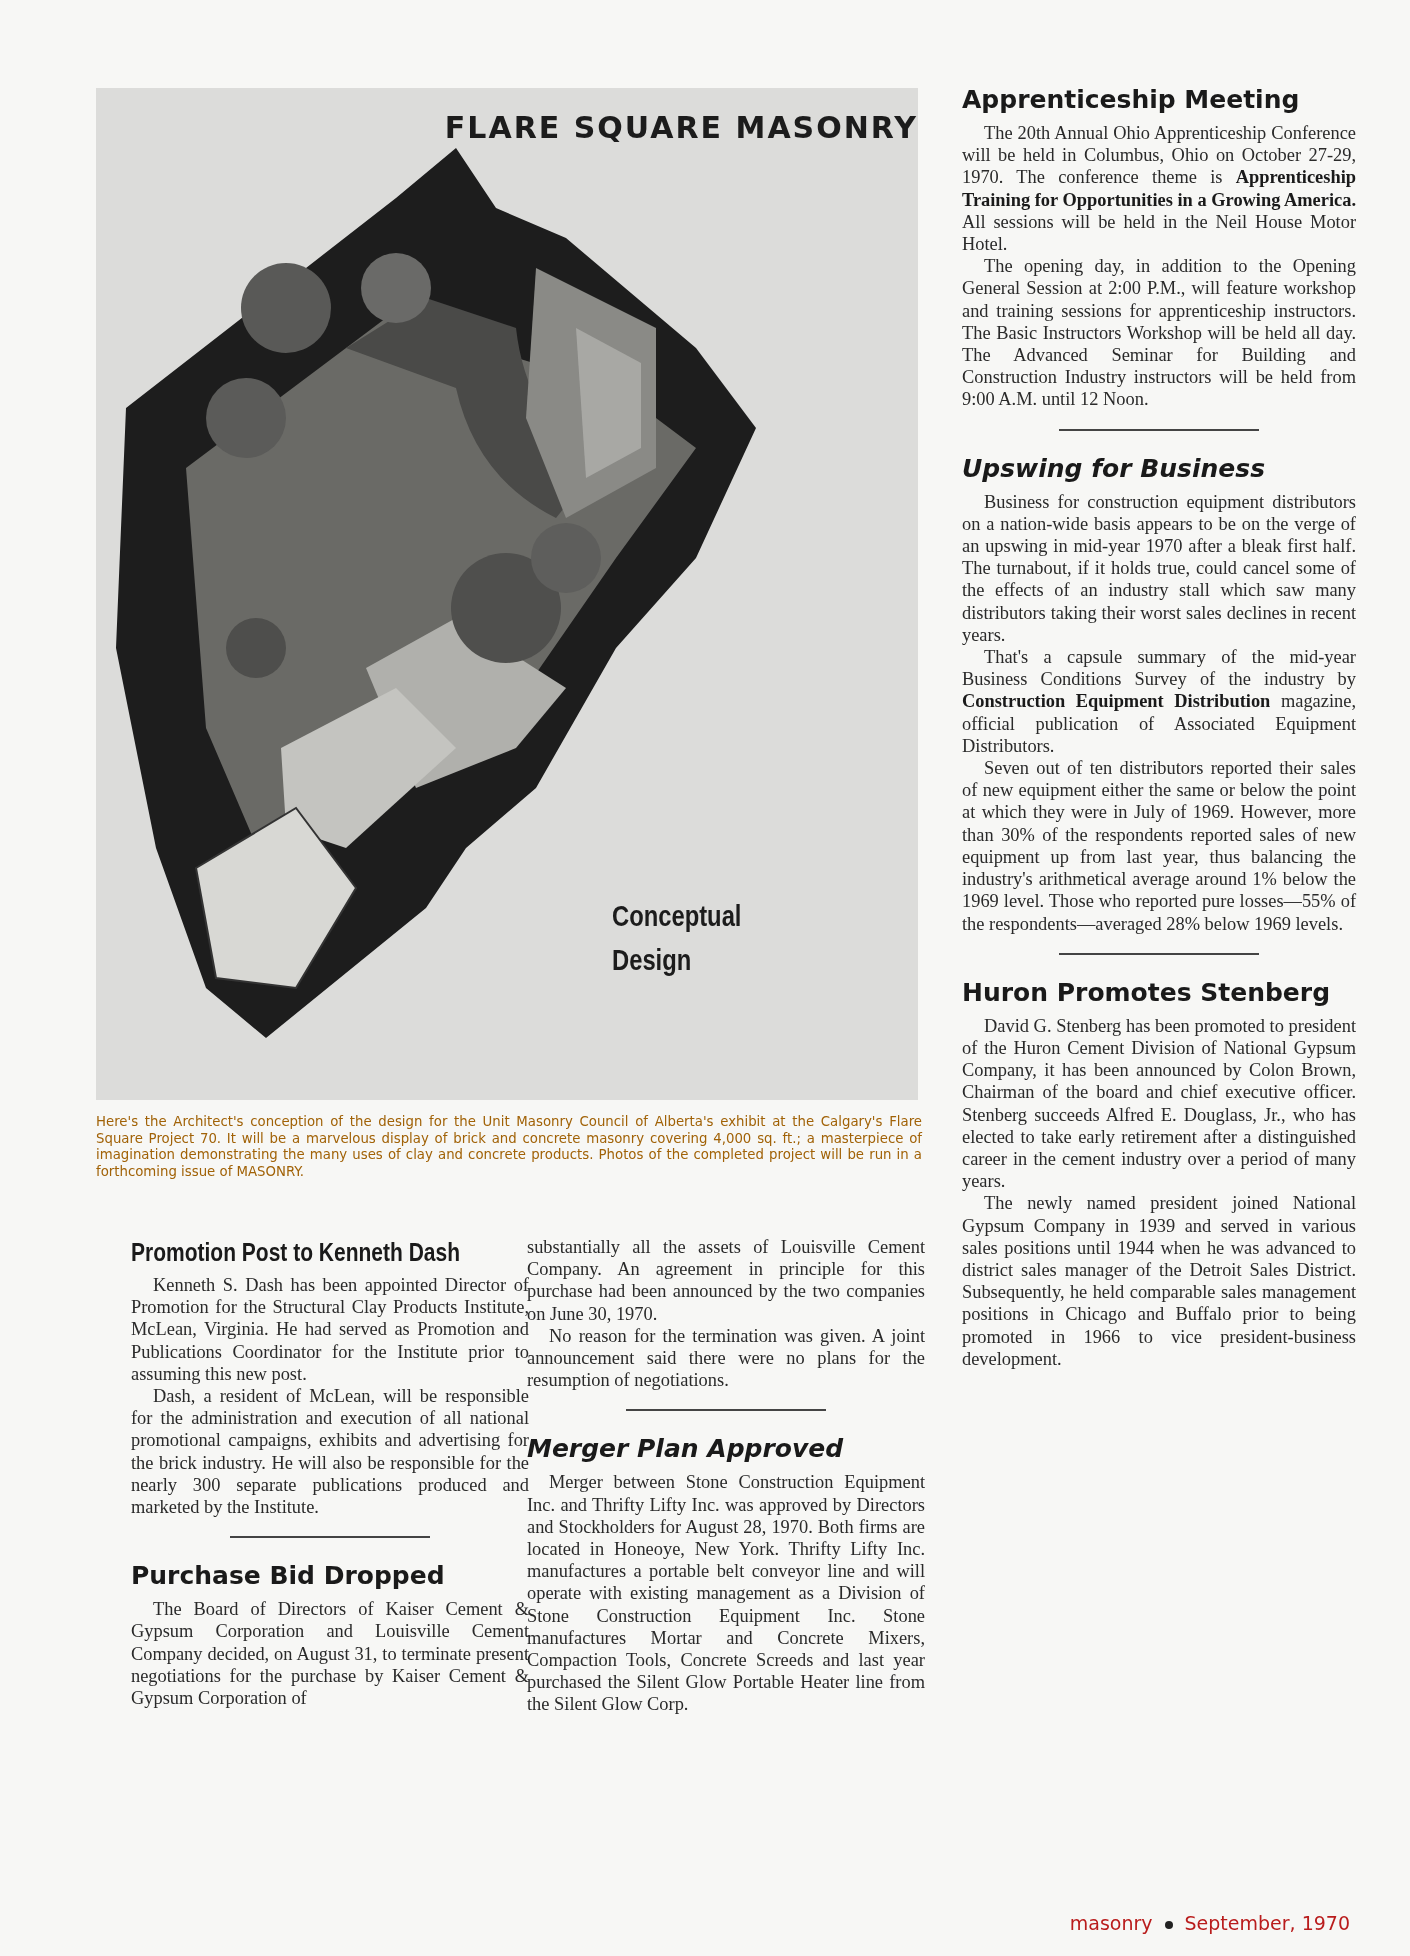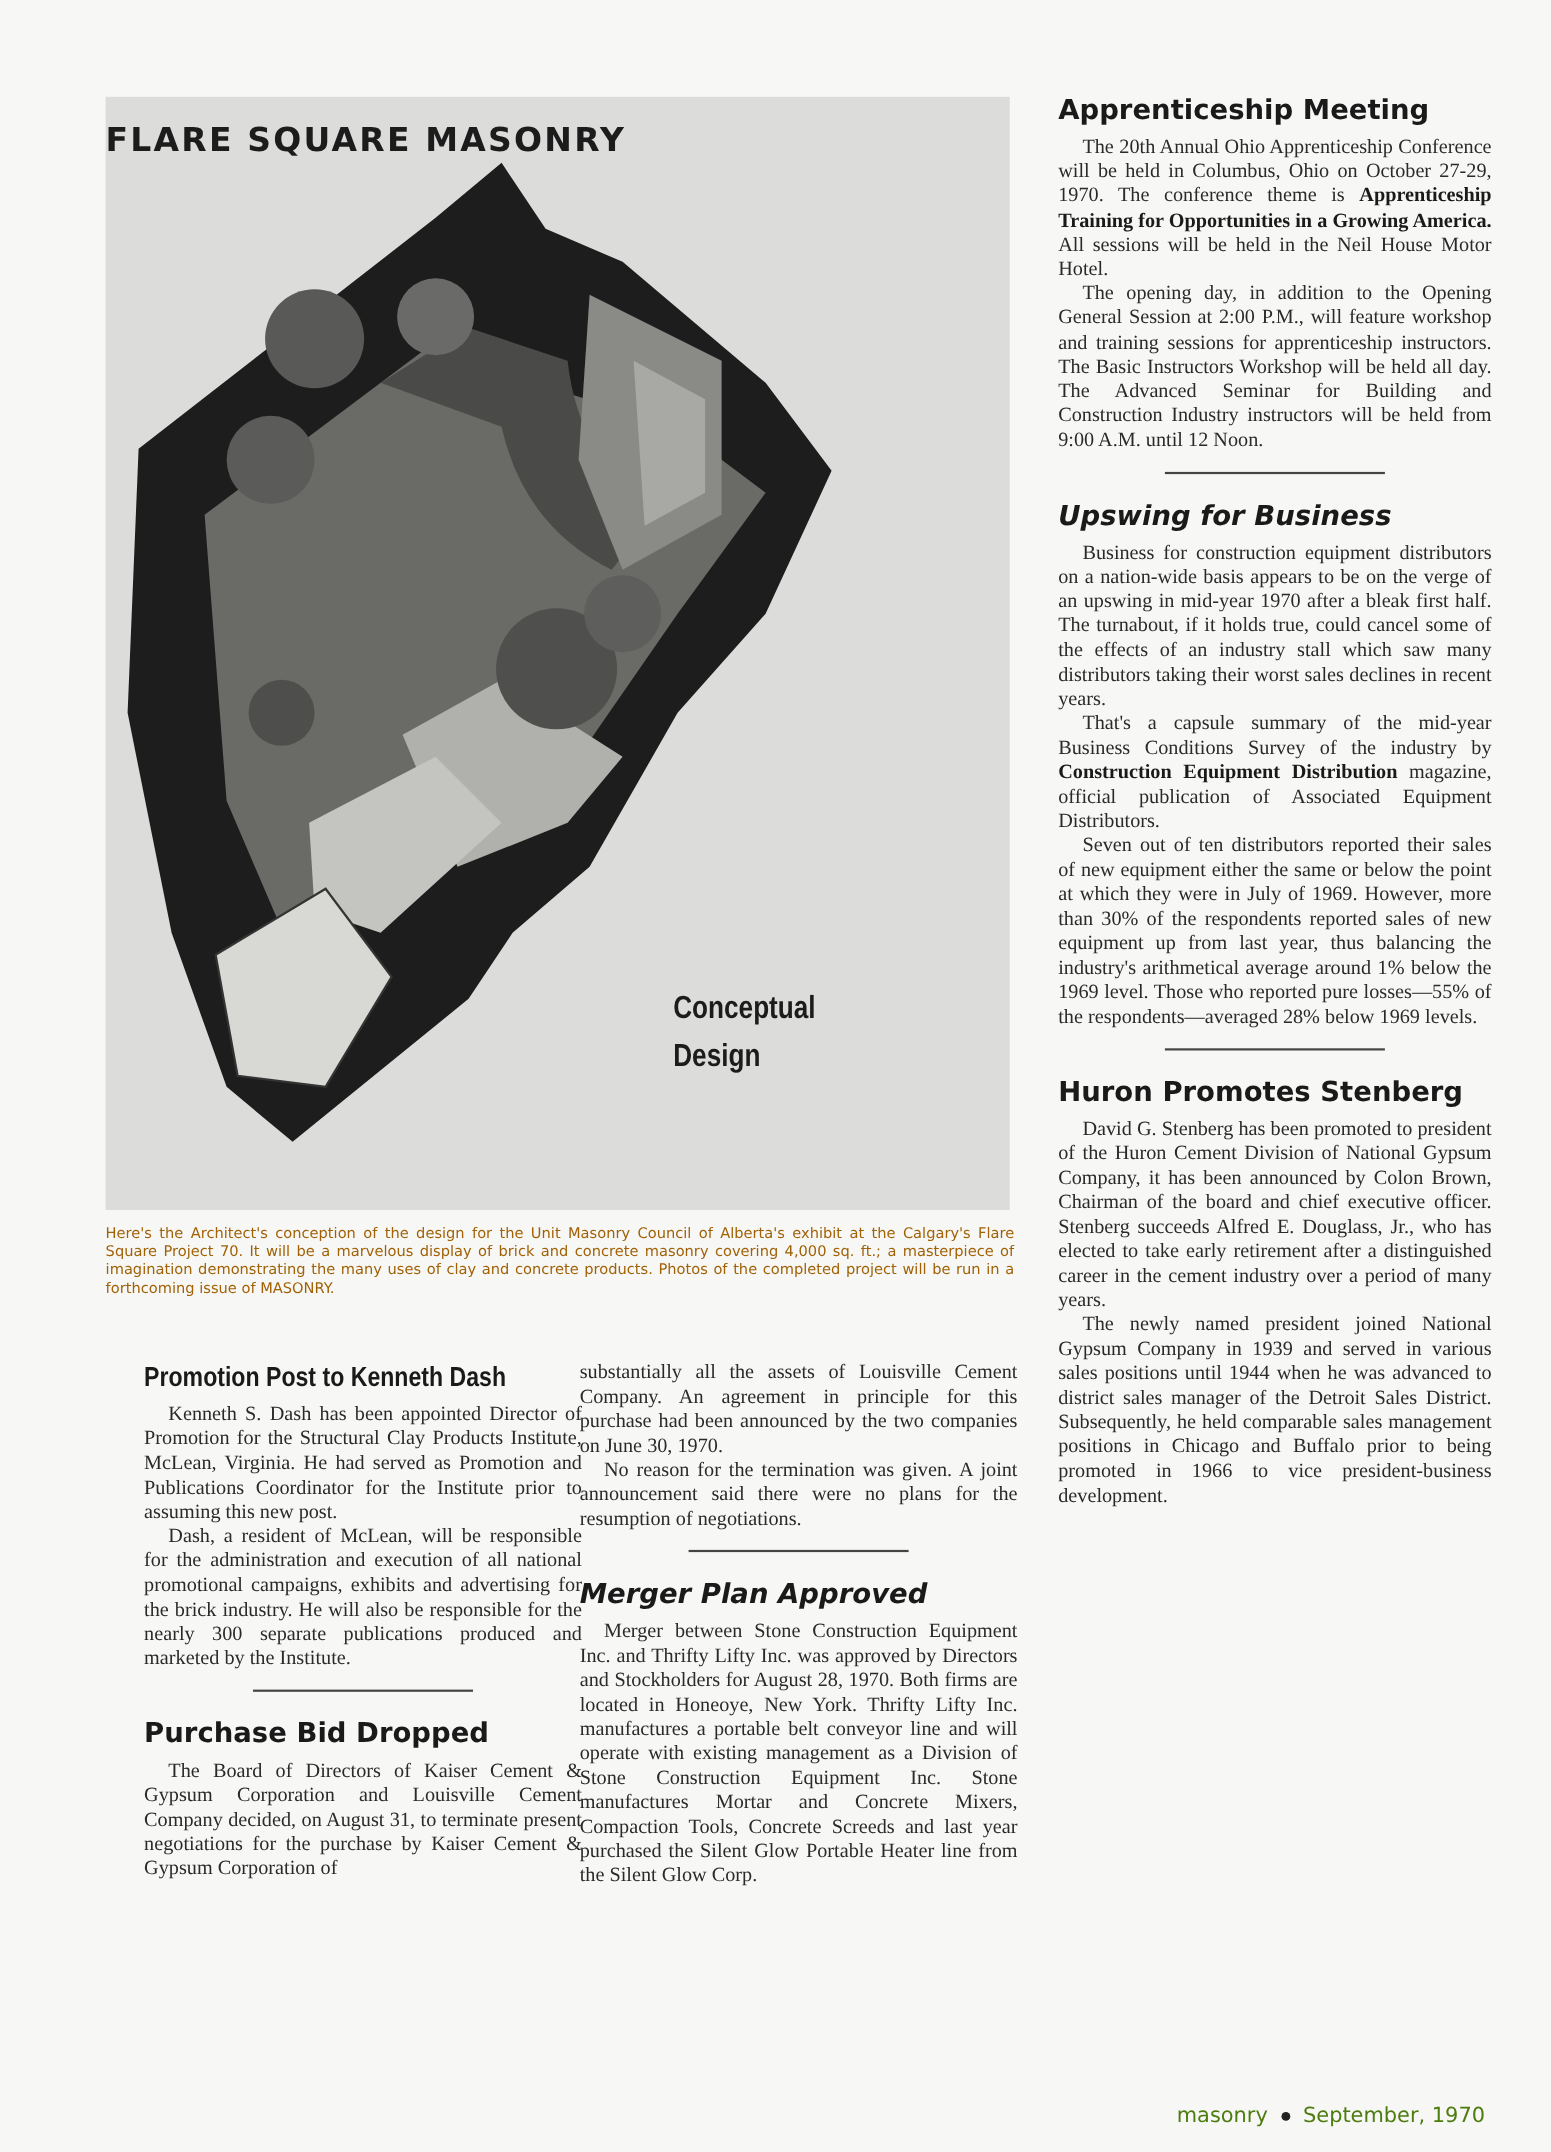--- a/index.html
+++ b/index.html
@@ -1,36 +1,36 @@
 <!DOCTYPE html>
 <html><head>
 <meta charset="utf-8">
 <style>
   html, body { margin:0; padding:0; }
   body { width:1410px; height:1956px; background:#f7f7f5; position:relative; overflow:hidden;
          font-family:"Liberation Serif", "DejaVu Serif", serif; color:#2a2a2a; }
   .figure { position:absolute; left:96px; top:88px; width:822px; height:1012px; background:#dcdcda; overflow:hidden; }
-  .fig-title { position:absolute; left:0; right:0; top:22px; text-align:left;
+  .fig-title { position:absolute; left:0; right:0; top:22px; text-align:right;
                font-family:"DejaVu Sans", sans-serif; font-weight:bold; font-size:30px; letter-spacing:2px; color:#1c1c1c; }
   .fig-label { position:absolute; left:516px; top:806px; font-family:"Liberation Sans", sans-serif; font-weight:bold;
                font-size:29px; line-height:44px; color:#1c1c1c; transform:scaleX(0.82); transform-origin:left top; }
   .caption { position:absolute; left:96px; top:1114px; width:826px; font-family:"DejaVu Sans", sans-serif;
              font-size:13.3px; line-height:16.6px; color:#a16207; text-align:justify; }
   .col { position:absolute; font-size:18.4px; line-height:22.2px; text-align:justify; hyphens:manual; }
   .col p { margin:0; text-indent:22px; }
   .col h2 { margin:0 0 6px 0; font-family:"DejaVu Sans", sans-serif; font-weight:bold; font-size:25px; line-height:32px; color:#1a1a1a; }
   .col h2.it { font-style:italic; }
   .col h2.cond { font-family:"Liberation Sans", sans-serif; transform:scaleX(0.84); transform-origin:left; white-space:nowrap; }
   .rule { width:200px; height:2px; background:#444; margin:18px auto 22px auto; }
   .col1 { left:92px; top:1236px; width:398px;margin-left:39px; }
   .col2 { left:527px; top:1236px; width:398px; }
   .col3 { left:962px; top:84px; width:394px; }
   b { font-weight:bold; color:#1a1a1a; }
   .footer-left { position:absolute; left:68px; top:1956px; font-family:Liberation Sans, sans-serif; font-size:19px; color:#000000; }
-  .footer-right { position:absolute; right:60px; top:1912px; font-family:"DejaVu Sans", sans-serif; font-size:19px; color:#4d7c0f; }
+  .footer-right { position:absolute; right:60px; top:1912px; font-family:"DejaVu Sans", sans-serif; font-size:19px; color:#b91c1c; }
   .bullet { display:inline-block; width:8px; height:8px; border-radius:50%; background:#222; margin:0 12px; vertical-align:middle; }
 </style>
 </head>
 <body>
 
 <div class="figure">
   <svg width="822" height="1012" viewBox="0 0 822 1012" style="position:absolute;left:0;top:0">
 
     <polygon points="30,320 300,110 360,60 400,120 470,150 600,260 660,340 600,470 520,560 440,700 370,760 330,820 170,950 110,900 60,760 20,560" fill="#1d1d1d"></polygon>
 

